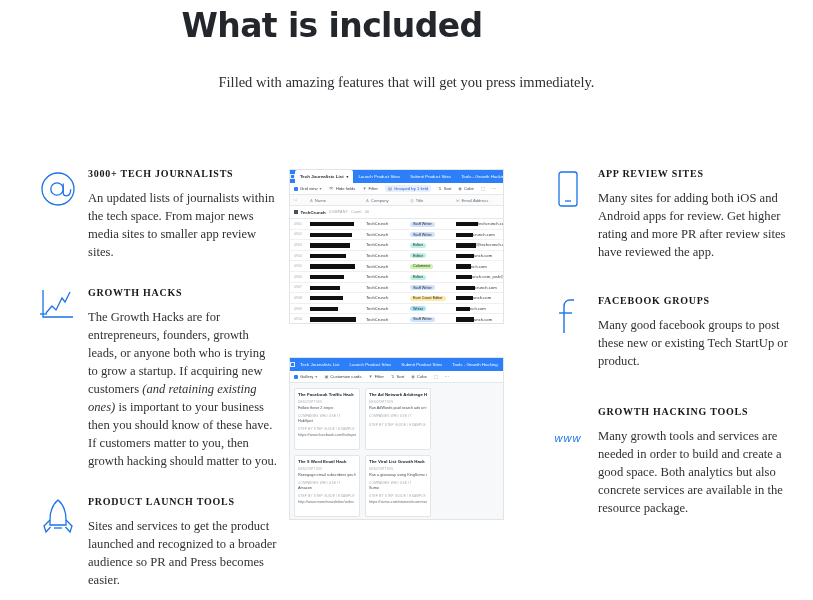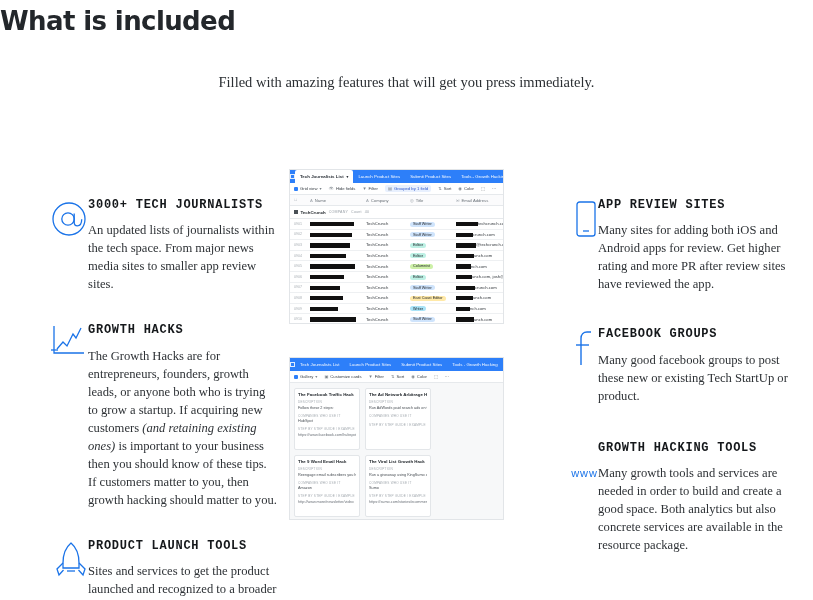--- a/index.html
+++ b/index.html
@@ -7,48 +7,50 @@
     width: 813px; height: 600px;
     background: #ffffff;
     font-family: "Liberation Sans", sans-serif;
     overflow: hidden;
     position: relative;
   }
   .page { position: relative; width: 813px; height: 600px; }
 
   .page-title {
     position: absolute; top: 6px; left: 0; width: 664px;
+    text-align: center;
     font-family: "DejaVu Sans", sans-serif;
-    font-size: 26px; font-weight: bold; letter-spacing: -0.6px;
+    font-size: 33px; font-weight: bold; letter-spacing: -0.6px;
     color: #23272b;
   }
   .page-subtitle {
     position: absolute; top: 74px; left: 0; width: 813px;
     text-align: center;
     font-family: "Liberation Serif", serif;
     font-size: 14.5px; color: #2b2f33;
   }
 
   
   .col-left  { position: absolute; left: 30px;  top: 168px; width: 248px; }
   .col-right { position: absolute; left: 540px; top: 168px; width: 250px; }
 
   .feature { position: relative; display: block; margin-bottom: 22px; }
   .feature .ficon {
-    position: absolute; left: 10px; top: 2px;
+    position: absolute; left: 4px; top: 2px;
     width: 48px; height: 44px;
-    display: flex; align-items: flex-start; justify-content: flex-end;
+    display: flex; align-items: flex-start; justify-content: center;
     color: #1a73e8;
+    font-style: italic;
   }
   .feature .fbody { margin-left: 58px; }
   .feature h3 {
-    font-family: Liberation Mono, monospace;
-    font-size: 12px; font-weight: bold; letter-spacing: 0.75px;
+    font-family: Liberation Serif, serif;
+    font-size: 10px; font-weight: bold; letter-spacing: 0.75px;
     color: #15181b; text-transform: uppercase;
-    margin-bottom: 9px; line-height: 1.2; margin-top: 30px;
+    margin-bottom: 9px; line-height: 1.2;
   }
   .feature p {
     font-family: "Liberation Serif", serif;
     font-size: 12.6px; line-height: 18px; color: #2e3236;
   }
   .feature p i { font-style: italic; }
 
   
   .col-right .feature { margin-bottom: 0; }
 
@@ -183,21 +185,21 @@
     <div class="feature" style="margin-bottom:26px;">
       <div class="ficon">
         <svg width="38" height="34" viewBox="0 0 38 34" fill="none" stroke="#1a73e8" stroke-width="1.3">
           <path d="M4 1 V28 H34"></path>
           <path d="M1 25 H8"></path>
           <path d="M7 24 L13 17 L17 21 L23 9 L26 13 L31 3"></path>
         </svg>
       </div>
       <div class="fbody">
         <h3>GROWTH HACKS</h3>
-        <p><span>The Growth Hacks  are for entrepreneurs, founders, growth leads, or anyone both who is trying to grow a startup. If acquiring new customers </span><i>(and retaining existing ones)</i><span> is important to your business then you should know of these tips. If customers matter to you, then growth hacking should matter to you.</span></p>
+        <p><span>The Growth Hacks  are for entrepreneurs, founders, growth leads, or anyone both who is trying to grow a startup. If acquiring new customers </span><i>(and retaining existing ones)</i><span> is important to your business then you should know of these have. If customers matter to you, then growth hacking should matter to you.</span></p>
       </div>
     </div>
 
     <div class="feature">
       <div class="ficon">
         <svg width="34" height="38" viewBox="0 0 34 38" fill="none" stroke="#1a73e8" stroke-width="1.3">
           <path d="M17 2 C11 7 9 15 9 22 v5 h16 v-5 c0-7-2-15-8-20z"></path>
           <path d="M9 22 L3 28 l2 6 l4.5-5"></path>
           <path d="M25 22 l6 6 l-2 6 l-4.5-5"></path>
           <path d="M13 30 h8"></path>

